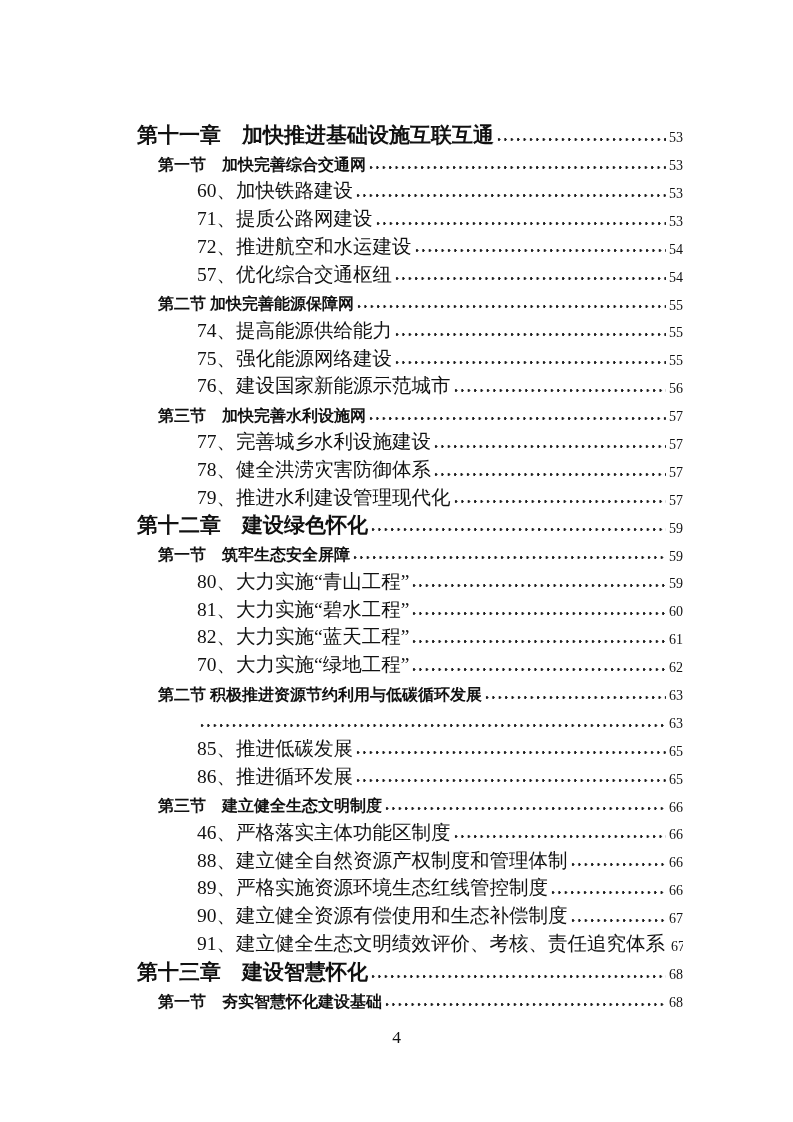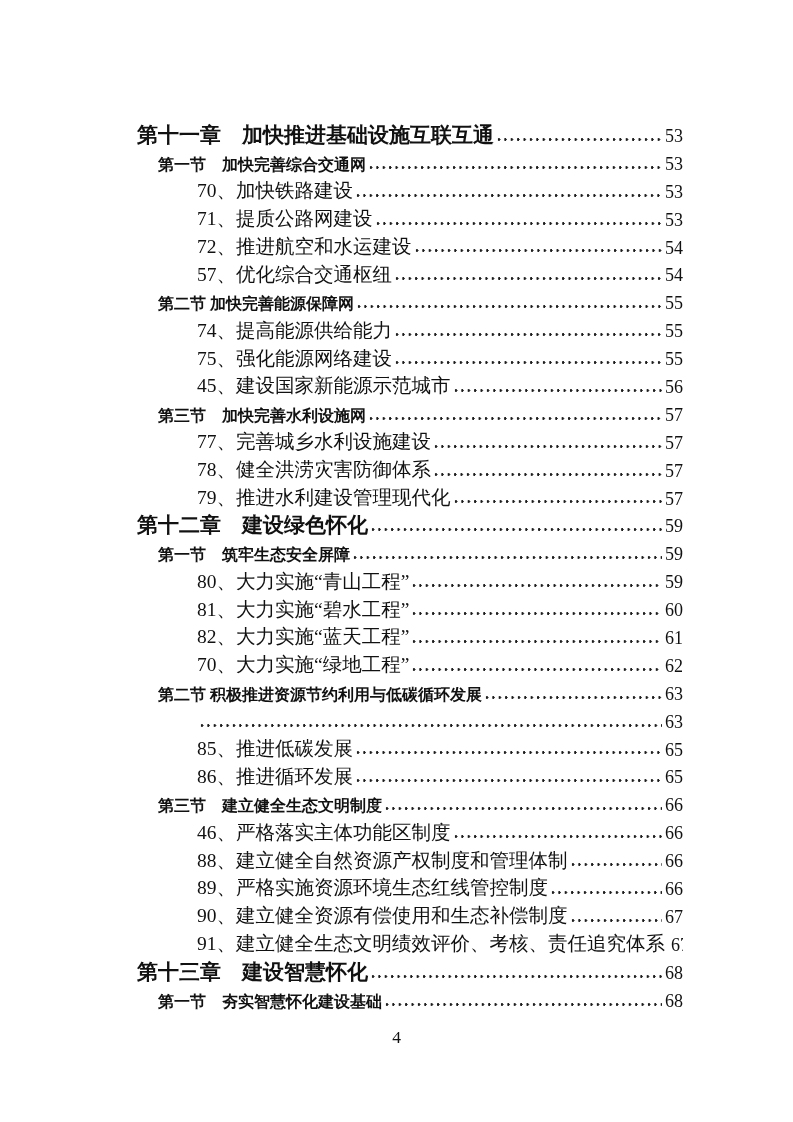--- a/index.html
+++ b/index.html
@@ -56,21 +56,21 @@
     height: 5px;
     margin: 0 2px 4px 3px;
     background-image: radial-gradient(circle at 2px 2.5px, #1c1c1c 1.1px, rgba(0,0,0,0) 1.55px);
     background-size: 6.4px 5px;
     background-repeat: repeat-x;
     background-position: left bottom;
     min-width: 0;
   }
   .pagenum {
     white-space: nowrap;
-    font-size: 18px;
+    font-size: 14px;
     line-height: 1.05;
     padding-left: 1px;
   }
   .footer {
     position: absolute;
     left: 0;
     top: 1027px;
     width: 100%;
     text-align: center;
   }
@@ -88,21 +88,21 @@
         <span class="label">第十一章　加快推进基础设施互联互通</span>
         <span class="leader"></span>
         <span class="pagenum">53</span>
       </div>
       <div class="row lvl-section">
         <span class="label">第一节　加快完善综合交通网</span>
         <span class="leader"></span>
         <span class="pagenum">53</span>
       </div>
       <div class="row lvl-item">
-        <span class="label">70、加快铁路建设</span>
+        <span class="label">60、加快铁路建设</span>
         <span class="leader"></span>
         <span class="pagenum">53</span>
       </div>
       <div class="row lvl-item">
         <span class="label">71、提质公路网建设</span>
         <span class="leader"></span>
         <span class="pagenum">53</span>
       </div>
       <div class="row lvl-item">
         <span class="label">72、推进航空和水运建设</span>
@@ -123,21 +123,21 @@
         <span class="label">74、提高能源供给能力</span>
         <span class="leader"></span>
         <span class="pagenum">55</span>
       </div>
       <div class="row lvl-item">
         <span class="label">75、强化能源网络建设</span>
         <span class="leader"></span>
         <span class="pagenum">55</span>
       </div>
       <div class="row lvl-item">
-        <span class="label">45、建设国家新能源示范城市</span>
+        <span class="label">76、建设国家新能源示范城市</span>
         <span class="leader"></span>
         <span class="pagenum">56</span>
       </div>
       <div class="row lvl-section">
         <span class="label">第三节　加快完善水利设施网</span>
         <span class="leader"></span>
         <span class="pagenum">57</span>
       </div>
       <div class="row lvl-item">
         <span class="label">77、完善城乡水利设施建设</span>

